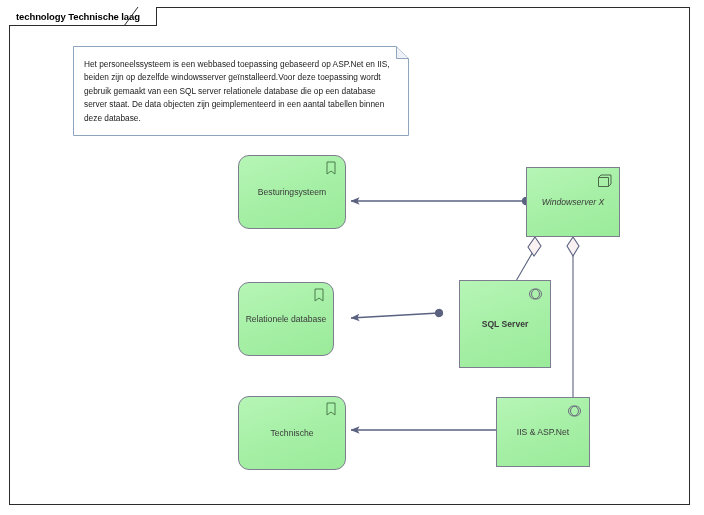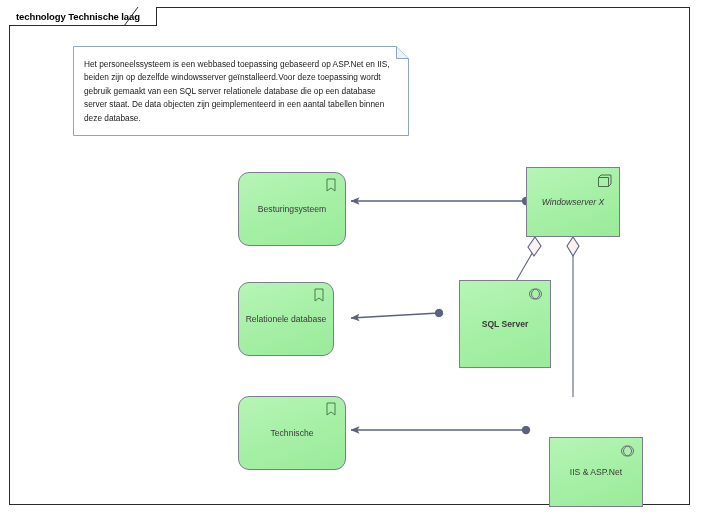--- a/index.html
+++ b/index.html
@@ -163,21 +163,21 @@
       <line x1="534" y1="250" x2="516" y2="281" stroke="#5a6280" stroke-width="1.1"></line>
       <polygon points="535,237 541,246 534,256 528,247" fill="#faf2f2" stroke="#5a6280" stroke-width="1.1"></polygon>
     </g>
 
     <g>
       <line x1="573" y1="253" x2="573" y2="397" stroke="#5a6280" stroke-width="1.1"></line>
       <polygon points="573,237 579,246 573,256 567,246" fill="#faf2f2" stroke="#5a6280" stroke-width="1.1"></polygon>
     </g>
   </svg>
 
-  <div class="el rounded" style="left:238px;top:172px;width:108px;height:74px;">
+  <div class="el rounded" style="left:238px;top:155px;width:108px;height:74px;">
     <span class="el-label">Besturingsysteem</span>
     <svg class="el-icon" viewBox="0 0 16 16">
       <path d="M4,1 L12,1 L12,13 L8,10 L4,13 Z" fill="none" stroke="#4b7d4b" stroke-width="1"></path>
     </svg>
   </div>
 
   <div class="el rounded" style="left:238px;top:282px;width:96px;height:74px;">
     <span class="el-label">Relationele database</span>
     <svg class="el-icon" viewBox="0 0 16 16">
       <path d="M4,1 L12,1 L12,13 L8,10 L4,13 Z" fill="none" stroke="#4b7d4b" stroke-width="1"></path>
@@ -200,21 +200,21 @@
   </div>
 
   <div class="el" style="left:459px;top:280px;width:92px;height:88px;font-weight:bold;">
     <span class="el-label">SQL Server</span>
     <svg class="el-icon" viewBox="0 0 16 16">
       <circle cx="8.5" cy="8" r="5" fill="none" stroke="#6b6b7d" stroke-width="1"></circle>
       <circle cx="6.5" cy="8" r="5" fill="none" stroke="#6b6b7d" stroke-width="1"></circle>
     </svg>
   </div>
 
-  <div class="el" style="left:549px;top:397px;width:94px;height:70px;margin-top:40px;">
+  <div class="el" style="left:496px;top:397px;width:94px;height:70px;">
     <span class="el-label">IIS &amp; ASP.Net</span>
     <svg class="el-icon" viewBox="0 0 16 16">
       <circle cx="8.5" cy="8" r="5" fill="none" stroke="#6b6b7d" stroke-width="1"></circle>
       <circle cx="6.5" cy="8" r="5" fill="none" stroke="#6b6b7d" stroke-width="1"></circle>
     </svg>
   </div>
 
 </div>
 
 </body></html>

